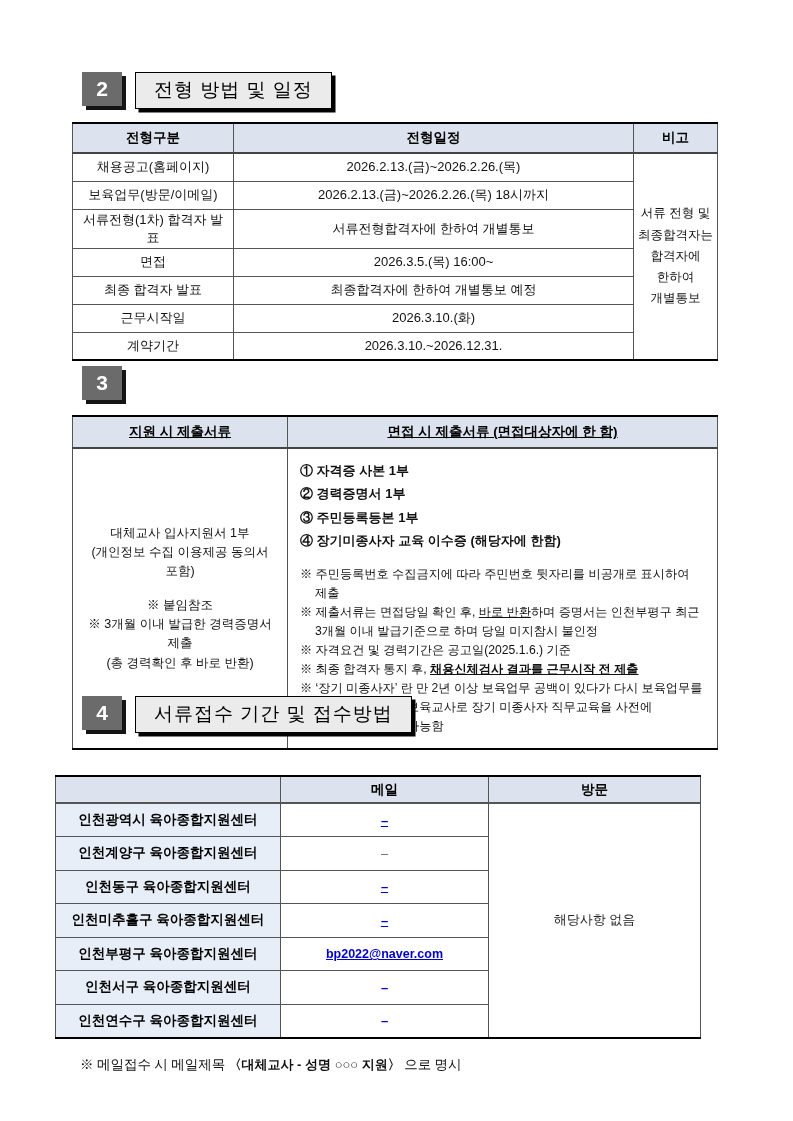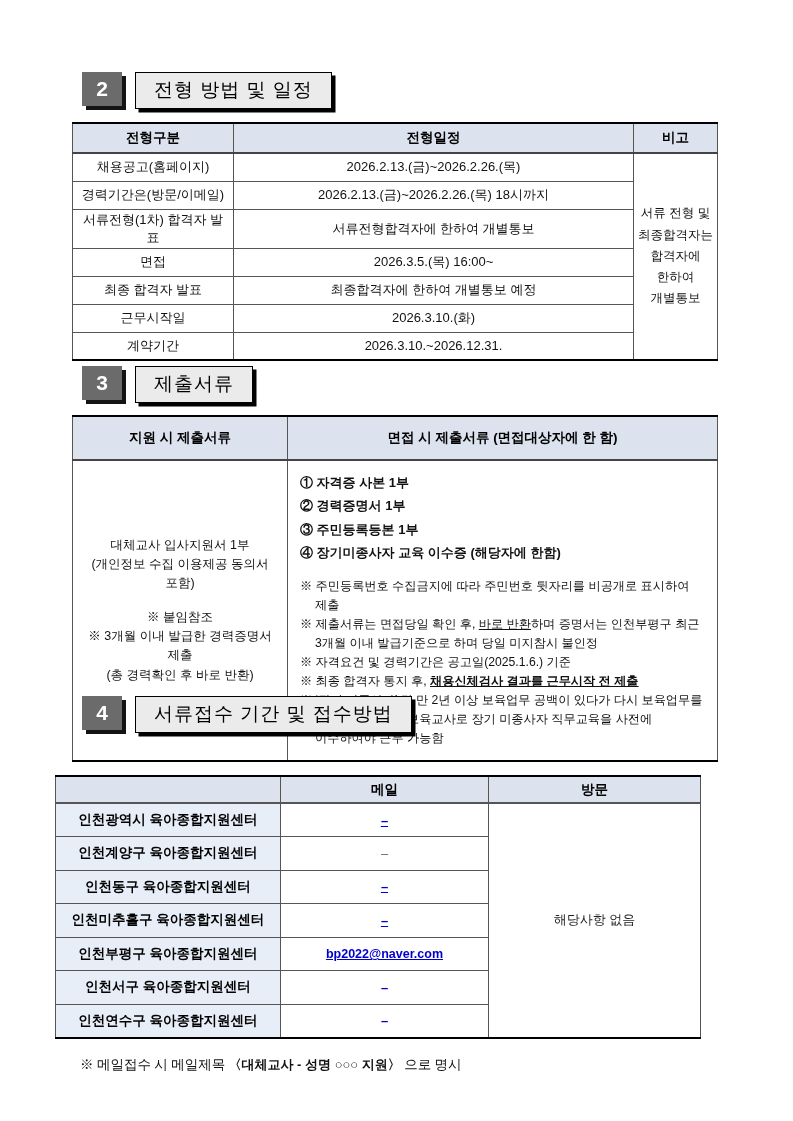--- a/index.html
+++ b/index.html
@@ -37,21 +37,21 @@
   }
 
   
   .t1 { top: 122px; left: 72px; width: 645px; }
   .t1 th { height: 30px; }
   .t1 td { height: 28px; font-size: 13px; text-align: center; padding: 1px 4px; }
   .t1 .remark-cell { font-size: 12.5px; line-height: 1.7; word-break: keep-all; padding: 2px 3px; }
 
   
   .t2 { top: 415px; left: 72px; width: 645px; }
-  .t2 th { height: 44px; }
+  .t2 th { height: 32px; text-decoration: underline; }
   .t2 td { vertical-align: middle; font-size: 12.5px; }
   .t2 .apply-cell { text-align: center; line-height: 1.55; padding: 6px 4px; word-break: keep-all; }
   .t2 .interview-cell { padding: 10px 10px 12px 12px; vertical-align: top; }
   .doc-item { font-size: 13px; line-height: 1.8; font-weight: bold; }
   .doc-notes { margin-top: 12px; }
   .note-line { font-size: 12.2px; line-height: 1.56; text-indent: -15px; padding-left: 15px; word-break: keep-all; }
   .u { text-decoration: underline; }
   .bu { text-decoration: underline; font-weight: bold; }
   .gap-sm { height: 14px; }
 
@@ -106,21 +106,21 @@
         <th>비고</th>
       </tr>
     </thead>
     <tbody>
       <tr>
         <td>채용공고(홈페이지)</td>
         <td>2026.2.13.(금)~2026.2.26.(목)</td>
         <td class="remark-cell" rowspan="7">서류 전형 및 최종합격자는 합격자에 한하여 개별통보</td>
       </tr>
       <tr>
-        <td>경력기간은(방문/이메일)</td>
+        <td>보육업무(방문/이메일)</td>
         <td>2026.2.13.(금)~2026.2.26.(목) 18시까지</td>
       </tr>
       <tr>
         <td>서류전형(1차) 합격자 발표</td>
         <td>서류전형합격자에 한하여 개별통보</td>
       </tr>
       <tr>
         <td>면접</td>
         <td>2026.3.5.(목) 16:00~</td>
       </tr>
@@ -134,21 +134,20 @@
       </tr>
       <tr>
         <td>계약기간</td>
         <td>2026.3.10.~2026.12.31.</td>
       </tr>
     </tbody>
   </table>
 
   <div class="sec-header" style="top:366px; left:82px;">
     <div class="badge">3</div>
-    <div class="title-box">제출서류</div>
   </div>
 
   <table class="tbl t2">
     <colgroup>
         <col style="width:215px">
         <col style="width:430px">
       </colgroup>
     <thead>
       <tr>
         <th>지원 시 제출서류</th>

